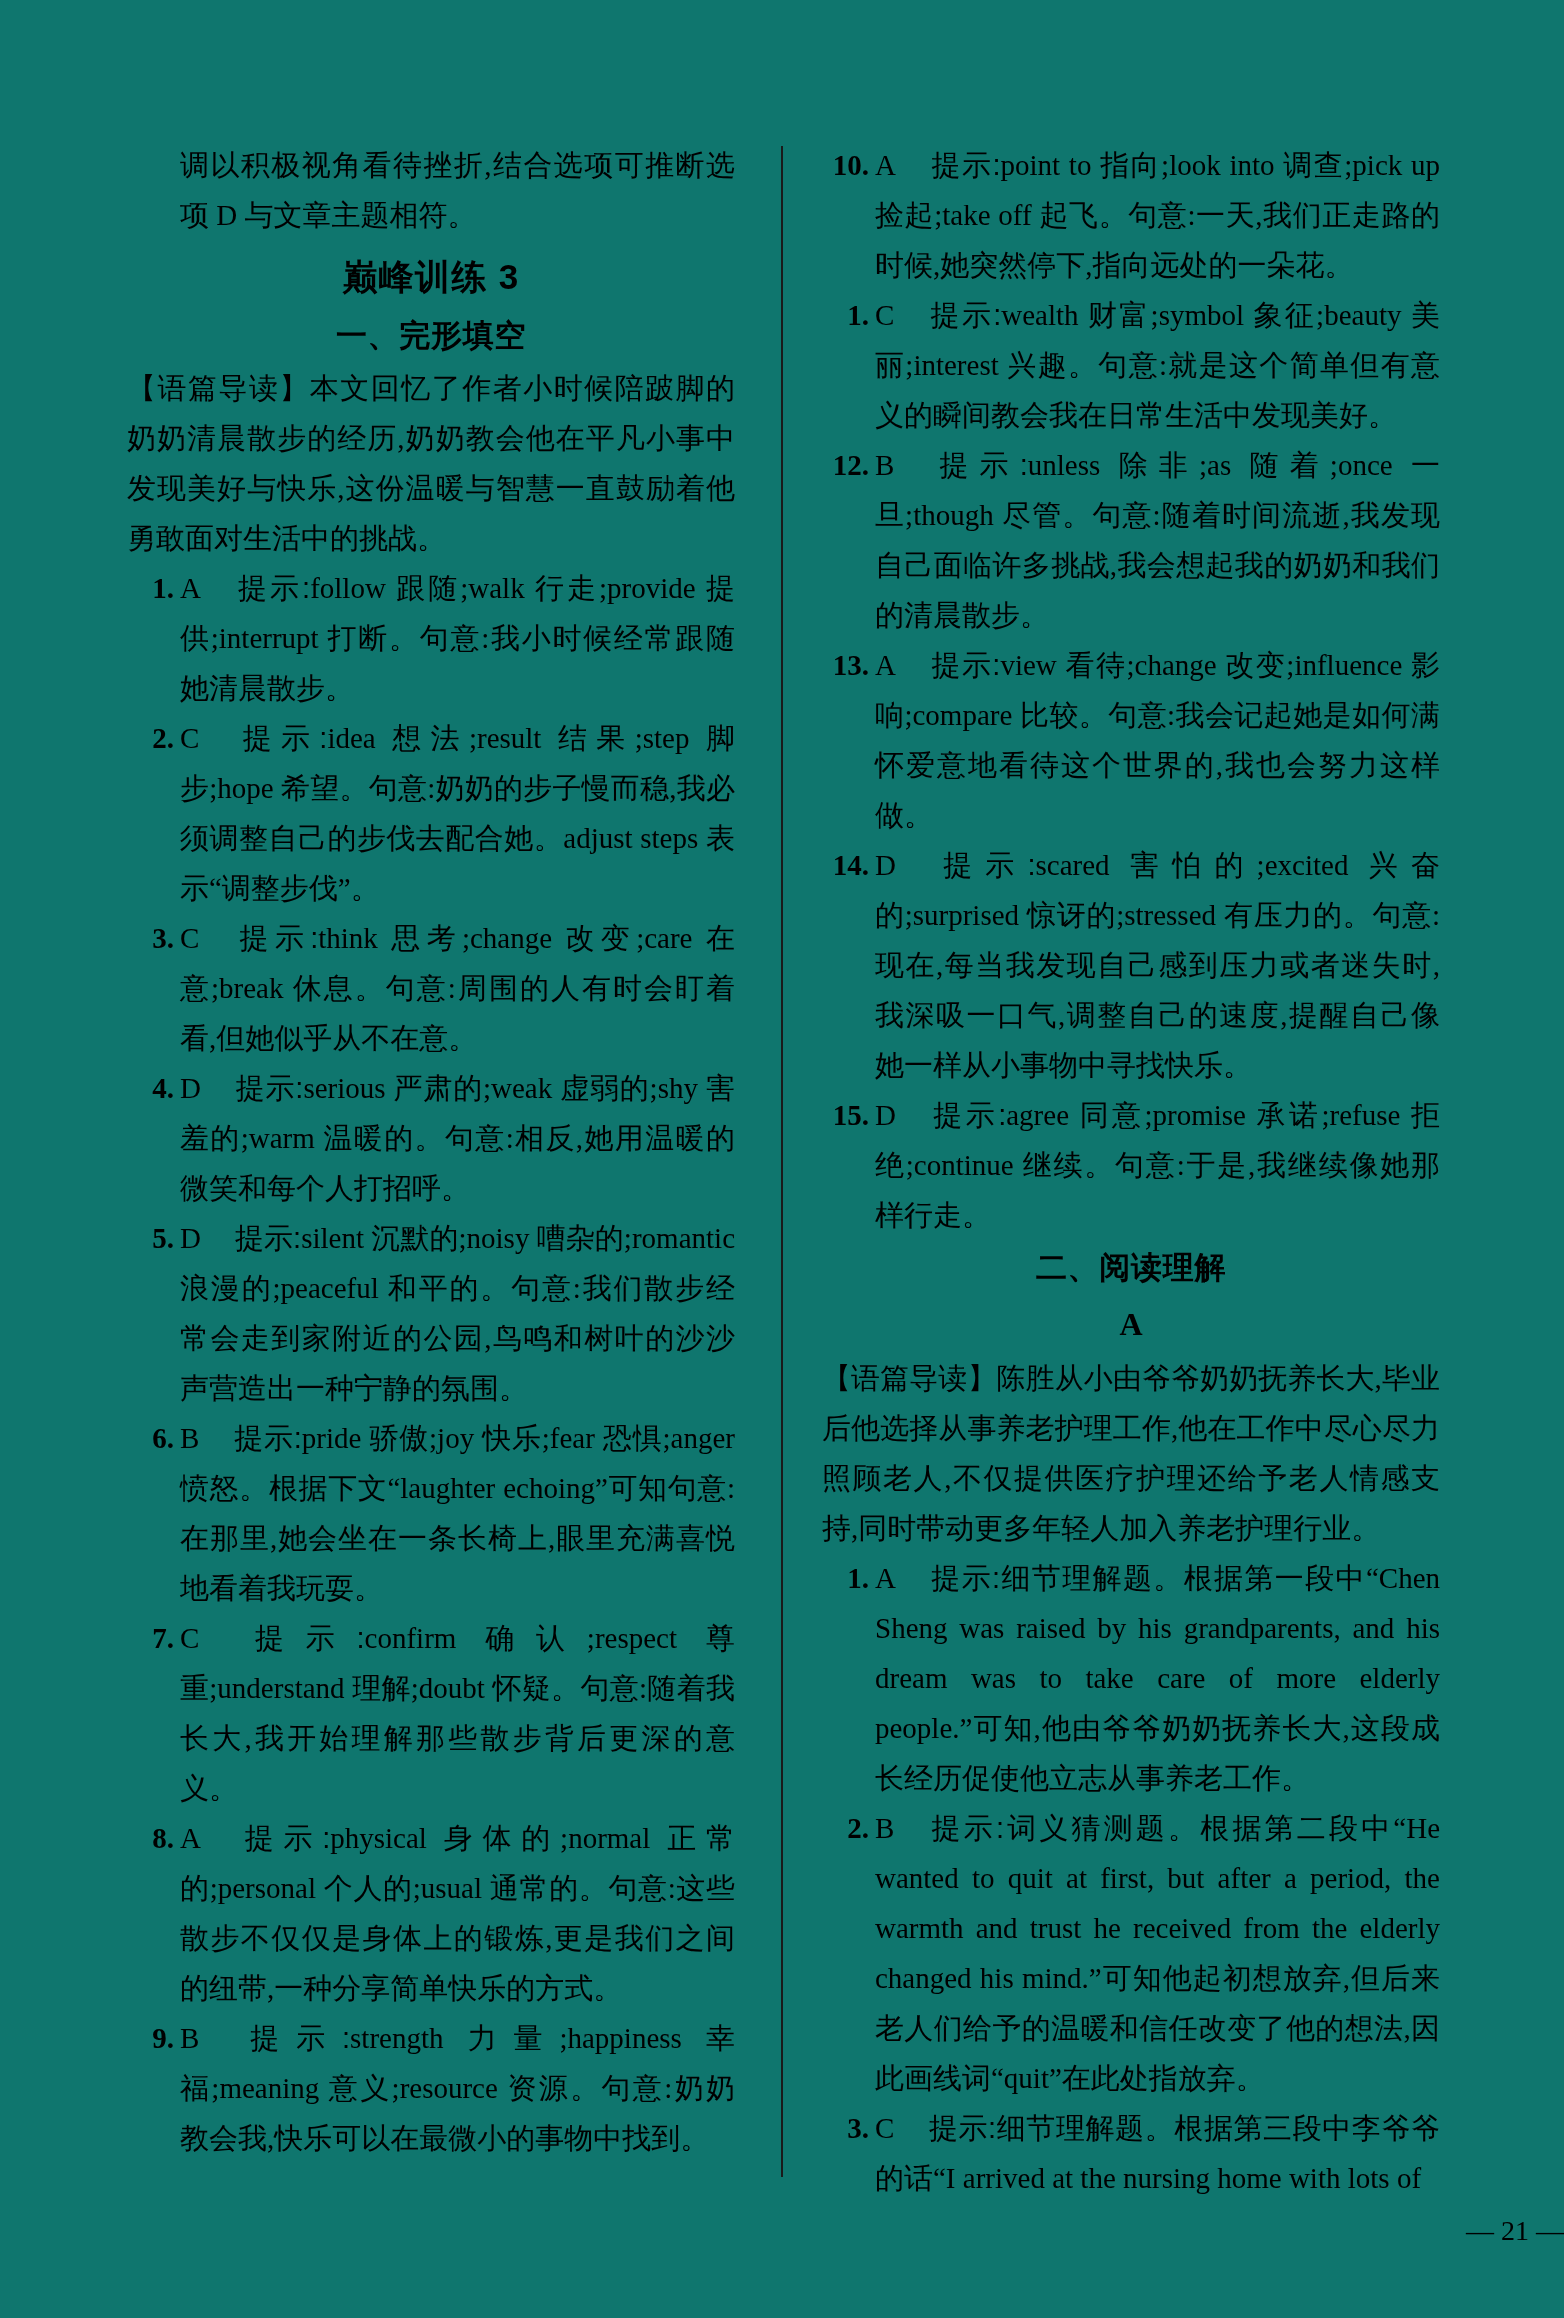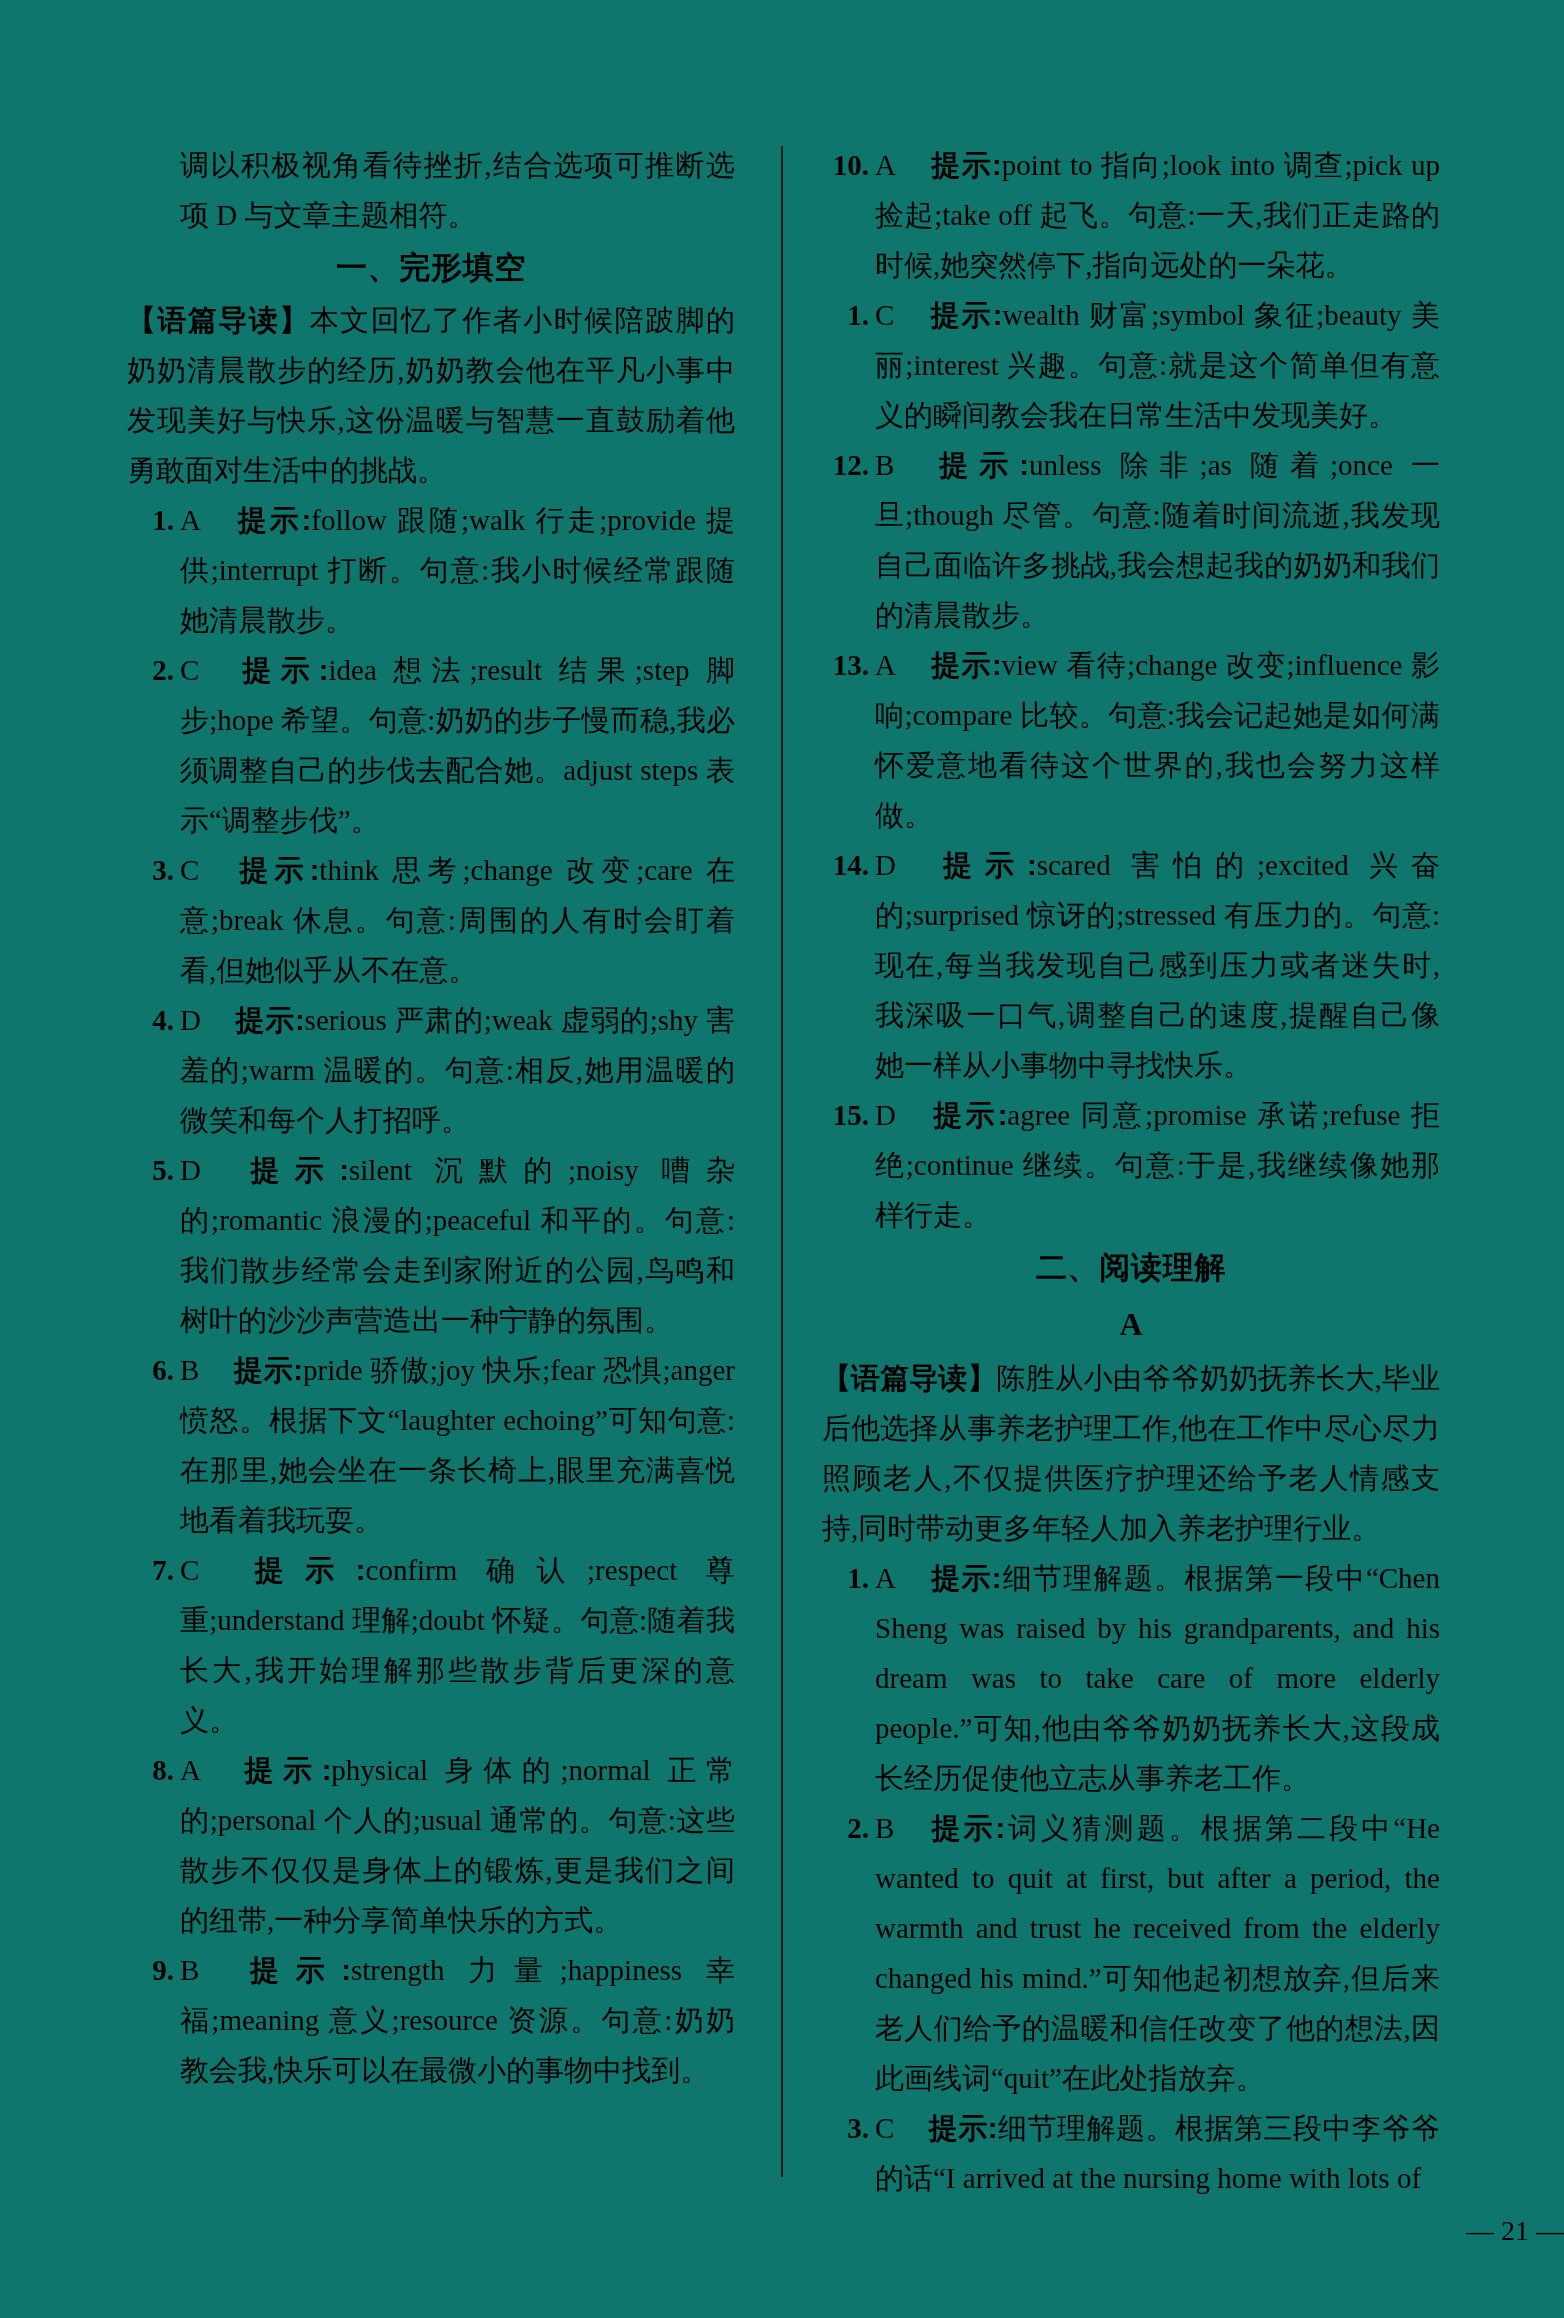--- a/index.html
+++ b/index.html
@@ -18,21 +18,21 @@
   .carryover{padding-left:53px;margin:0;}
   .doc-title{
     text-align:center;font-family:"Liberation Sans", sans-serif;font-weight:bold;
     font-size:35px;line-height:57px;margin:8px 0 2.6px 0;letter-spacing:1.3px;
   }
   .section-heading{
     font-family:"Liberation Sans", sans-serif;font-weight:bold;
     font-size:31px;line-height:55px;margin:0;text-align:center;letter-spacing:0.7px;
   }
   .intro{margin:0;}
-  .lbl{font-family:"Liberation Sans", sans-serif;font-weight:bold;}
+  .lbl{font-family:"Liberation Sans", sans-serif;font-weight:normal;}
   .item{position:relative;padding-left:53px;}
   .item .num{
     position:absolute;left:0;top:0;width:47px;text-align:right;
     font-weight:bold;
   }
   .item .gap{display:inline-block;width:34px;}
   .passage-label{text-align:center;font-weight:bold;font-size:32px;line-height:58px;}
   .pageno{
     position:absolute;left:0;right:0;top:2211px;text-align:right;
     font-size:28px;line-height:40px;
@@ -41,20 +41,21 @@
 </head>
 <body>
 
 <div class="page">
 
   <div class="divider"></div>
 
   <div class="col col-left">
     <p class="carryover">调以积极视角看待挫折,结合选项可推断选项 D 与文章主题相符。</p>
 
+    <h1 class="doc-title">巅峰训练 3</h1>
 
     <h2 class="section-heading">一、完形填空</h2>
 
     <p class="intro"><span class="lbl">【语篇导读】</span><span>本文回忆了作者小时候陪跛脚的奶奶清晨散步的经历,奶奶教会他在平凡小事中发现美好与快乐,这份温暖与智慧一直鼓励着他勇敢面对生活中的挑战。</span></p>
 
     <div>
         <div class="item"><span class="num">1.</span><span>A</span><span class="gap"></span><span class="lbl">提示:</span><span>follow 跟随;walk 行走;provide 提供;interrupt 打断。句意:我小时候经常跟随她清晨散步。</span></div>
         <div class="item"><span class="num">2.</span><span>C</span><span class="gap"></span><span class="lbl">提示:</span><span>idea 想法;result 结果;step 脚步;hope 希望。句意:奶奶的步子慢而稳,我必须调整自己的步伐去配合她。adjust steps 表示“调整步伐”。</span></div>
         <div class="item"><span class="num">3.</span><span>C</span><span class="gap"></span><span class="lbl">提示:</span><span>think 思考;change 改变;care 在意;break 休息。句意:周围的人有时会盯着看,但她似乎从不在意。</span></div>
         <div class="item"><span class="num">4.</span><span>D</span><span class="gap"></span><span class="lbl">提示:</span><span>serious 严肃的;weak 虚弱的;shy 害羞的;warm 温暖的。句意:相反,她用温暖的微笑和每个人打招呼。</span></div>

